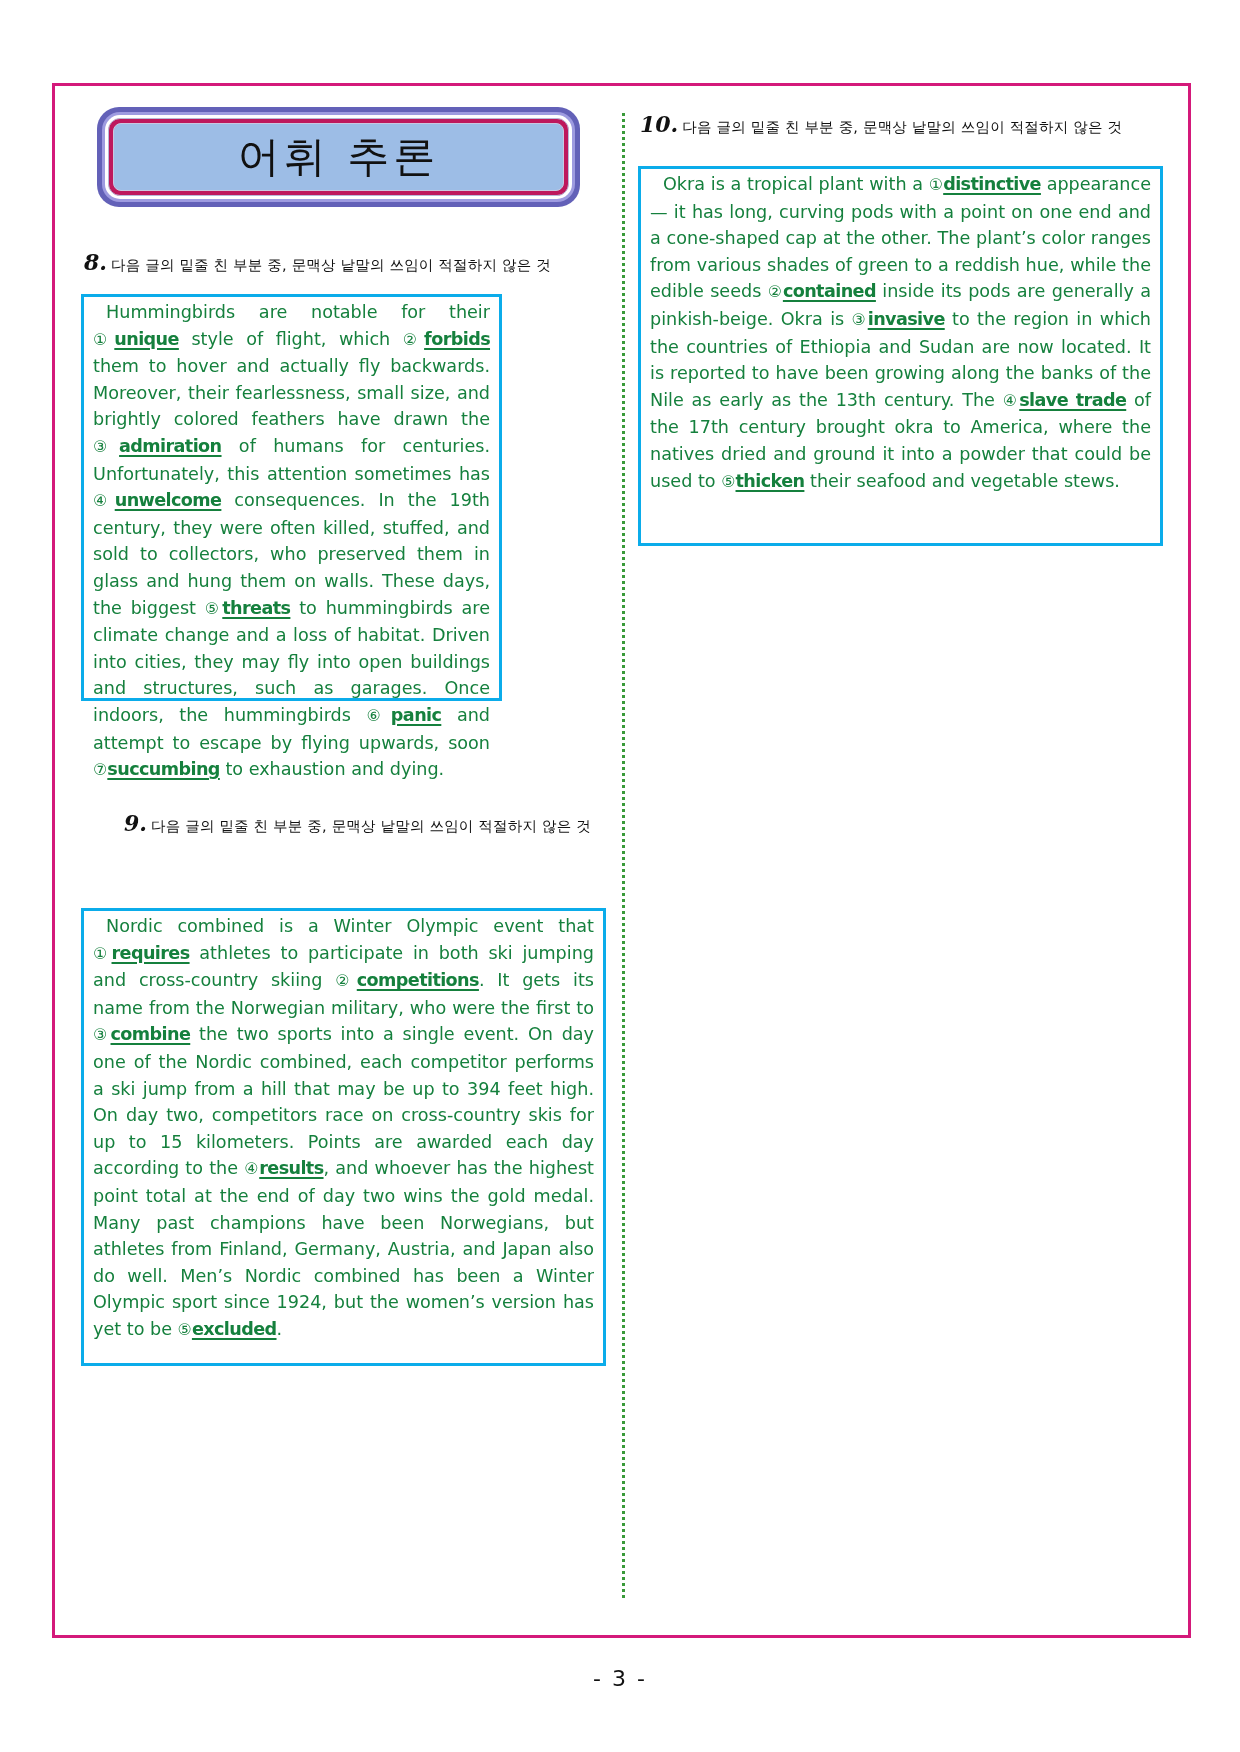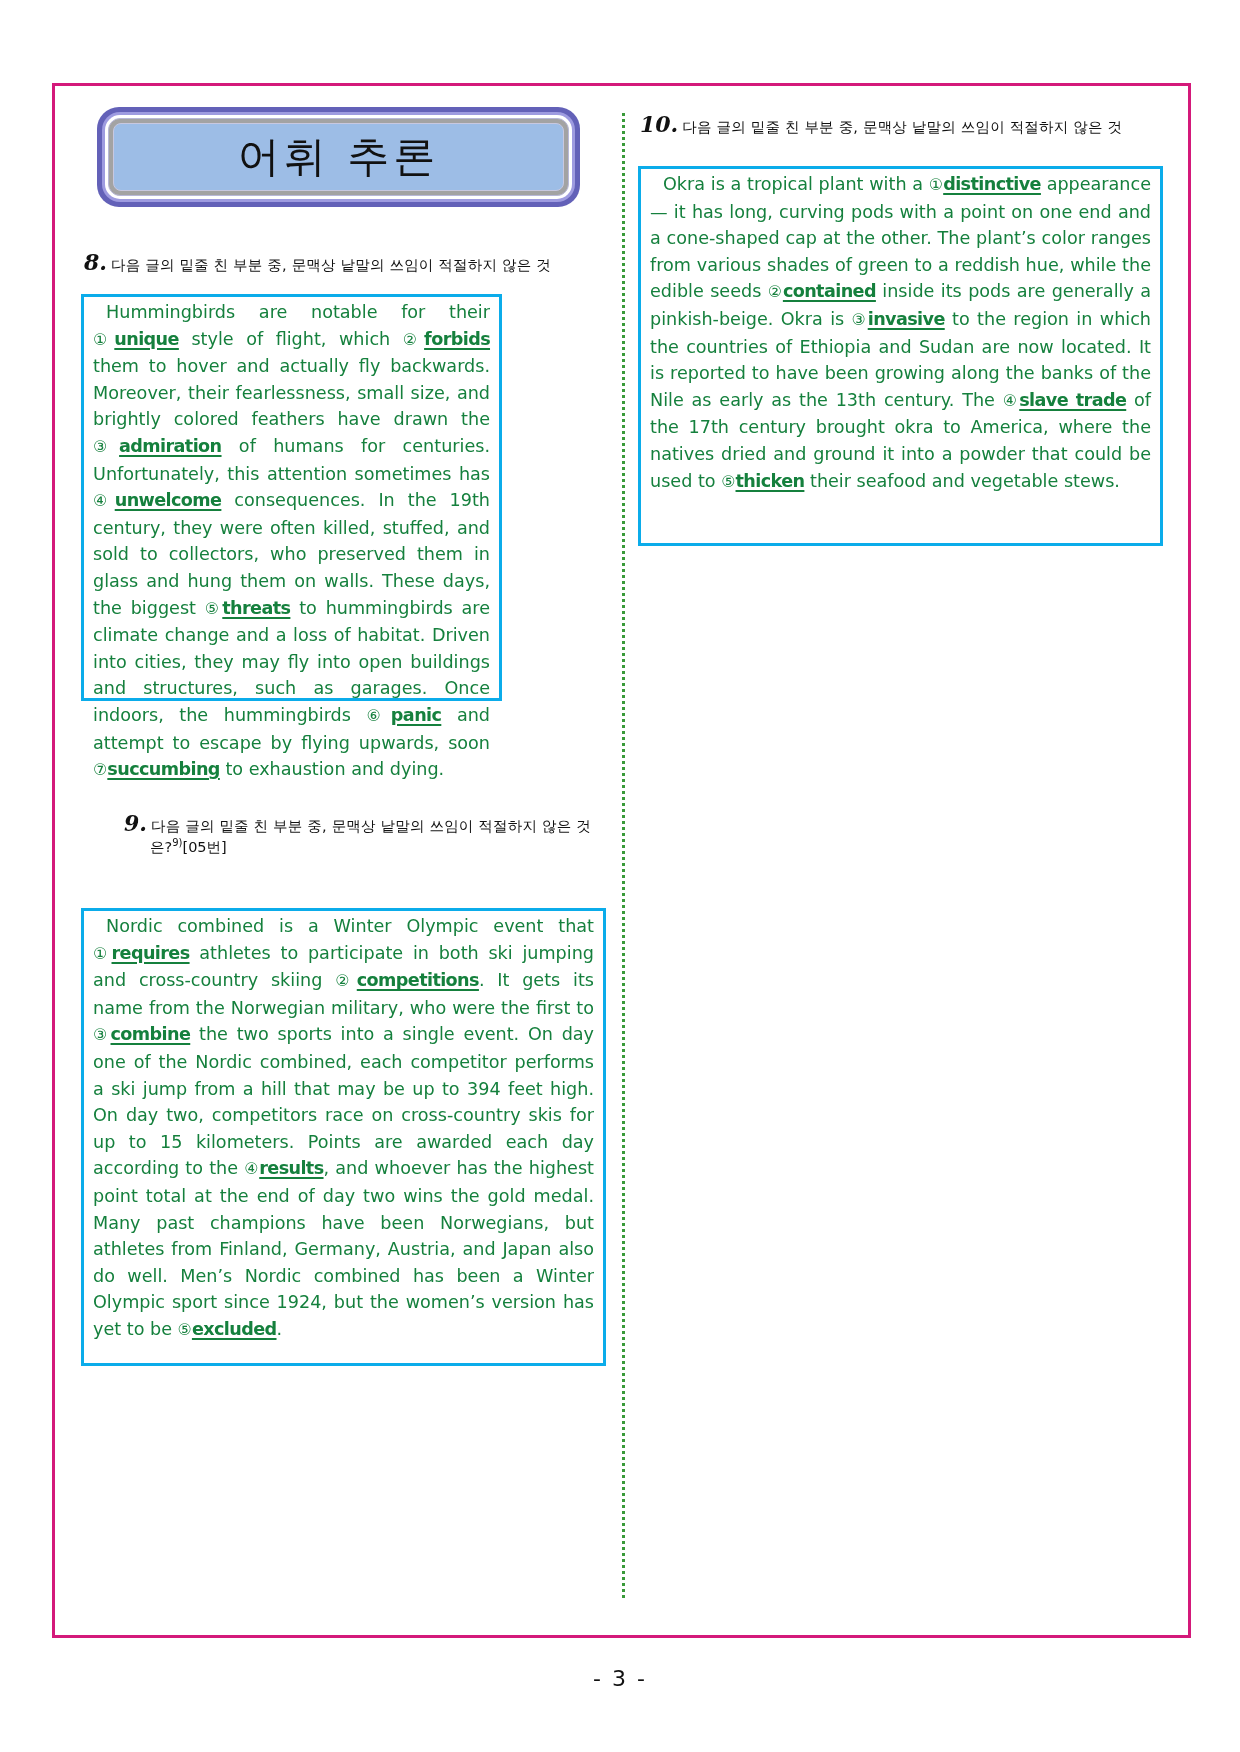--- a/index.html
+++ b/index.html
@@ -11,21 +11,21 @@
                border-left:3px dotted #3a9a3a; }
     
     .banner { position:absolute; left:97px; top:107px; width:483px; height:100px;
               box-sizing:border-box; border-radius:22px; background:#6361b8;
               padding:5px; }
     .banner-l2 { width:100%; height:100%; box-sizing:border-box; border-radius:18px;
                  background:#9e9be0; padding:3px; }
     .banner-l3 { width:100%; height:100%; box-sizing:border-box; border-radius:15px;
                  background:#ffffff; padding:3px; }
     .banner-l4 { width:100%; height:100%; box-sizing:border-box; border-radius:12px;
-                 border:1px solid #b8b8d8; background:#a3a3a3; padding:4px; }
+                 border:1px solid #b8b8d8; background:#be185d; padding:4px; }
     .banner-inner { width:100%; height:100%; box-sizing:border-box; border-radius:8px;
                     background:#9dbde6; border:1px solid #c8c8e0;
                     display:flex; align-items:center; justify-content:center;
                     font-family:"DejaVu Sans", sans-serif; font-size:42px; color:#111;
                     letter-spacing:4px; }
     
     .q-header { position:absolute; font-size:14.5px; line-height:21px; color:#111; }
     .q-num { font-family:"DejaVu Serif", "Liberation Serif", serif; font-weight:bold;
              font-style:italic; font-size:22px; margin-right:4px; }
     .q-text { letter-spacing:0.2px; }
@@ -62,21 +62,20 @@
 
 <div class="q-header" style="left:84px; top:252px; width:525px;">
   <span class="q-num">8.</span><span class="q-text">다음 글의 밑줄 친 부분 중, 문맥상 낱말의 쓰임이 적절하지 않은 것</span>
 </div>
 <div class="passage" style="left:81px; top:294px; width:421px; height:407px;">
   <p>Hummingbirds are notable for their <span class="circ">①</span><span class="u">unique</span> style of flight, which <span class="circ">②</span><span class="u">forbids</span> them to hover and actually fly backwards. Moreover, their fearlessness, small size, and brightly colored feathers have drawn the <span class="circ">③</span><span class="u">admiration</span> of humans for centuries. Unfortunately, this attention sometimes has <span class="circ">④</span><span class="u">unwelcome</span> consequences. In the 19th century, they were often killed, stuffed, and sold to collectors, who preserved them in glass and hung them on walls. These days, the biggest <span class="circ">⑤</span><span class="u">threats</span> to hummingbirds are climate change and a loss of habitat. Driven into cities, they may fly into open buildings and structures, such as garages. Once indoors, the hummingbirds <span class="circ">⑥</span><span class="u">panic</span> and attempt to escape by flying upwards, soon <span class="circ">⑦</span><span class="u">succumbing</span> to exhaustion and dying.</p>
 </div>
 
 <div class="q-header" style="left:84px; top:813px; width:525px;margin-left:40px;">
   <span class="q-num">9.</span><span class="q-text">다음 글의 밑줄 친 부분 중, 문맥상 낱말의 쓰임이 적절하지 않은 것</span>
-  <span class="q-line2"><span>은?</span><span class="q-sup">9)</span><span>[05번]</span></span>
 </div>
 <div class="passage" style="left:81px; top:864px; width:525px; height:458px;margin-top:44px;">
   <p>Nordic combined is a Winter Olympic event that <span class="circ">①</span><span class="u">requires</span> athletes to participate in both ski jumping and cross-country skiing <span class="circ">②</span><span class="u">competitions</span>. It gets its name from the Norwegian military, who were the first to <span class="circ">③</span><span class="u">combine</span> the two sports into a single event. On day one of the Nordic combined, each competitor performs a ski jump from a hill that may be up to 394 feet high. On day two, competitors race on cross-country skis for up to 15 kilometers. Points are awarded each day according to the <span class="circ">④</span><span class="u">results</span>, and whoever has the highest point total at the end of day two wins the gold medal. Many past champions have been Norwegians, but athletes from Finland, Germany, Austria, and Japan also do well. Men’s Nordic combined has been a Winter Olympic sport since 1924, but the women’s version has yet to be <span class="circ">⑤</span><span class="u">excluded</span>.</p>
 </div>
 
 <div class="q-header" style="left:640px; top:114px; width:525px;">
   <span class="q-num">10.</span><span class="q-text">다음 글의 밑줄 친 부분 중, 문맥상 낱말의 쓰임이 적절하지 않은 것</span>
 </div>
 <div class="passage" style="left:638px; top:166px; width:525px; height:380px;">
   <p>Okra is a tropical plant with a <span class="circ">①</span><span class="u">distinctive</span> appearance — it has long, curving pods with a point on one end and a cone-shaped cap at the other. The plant’s color ranges from various shades of green to a reddish hue, while the edible seeds <span class="circ">②</span><span class="u">contained</span> inside its pods are generally a pinkish-beige. Okra is <span class="circ">③</span><span class="u">invasive</span> to the region in which the countries of Ethiopia and Sudan are now located. It is reported to have been growing along the banks of the Nile as early as the 13th century. The <span class="circ">④</span><span class="u">slave trade</span> of the 17th century brought okra to America, where the natives dried and ground it into a powder that could be used to <span class="circ">⑤</span><span class="u">thicken</span> their seafood and vegetable stews.</p>

